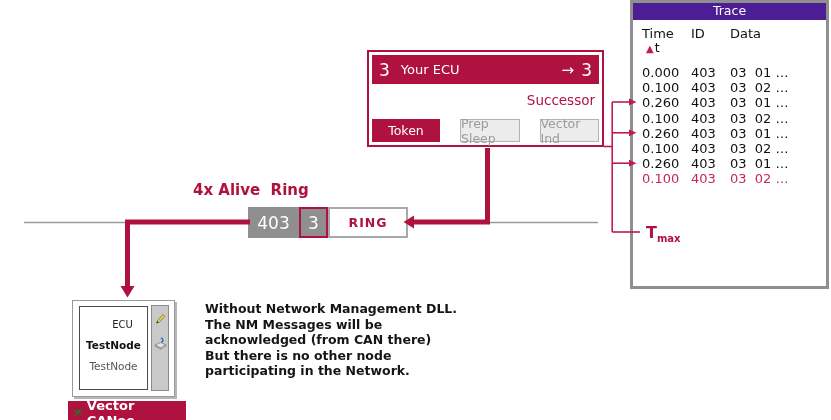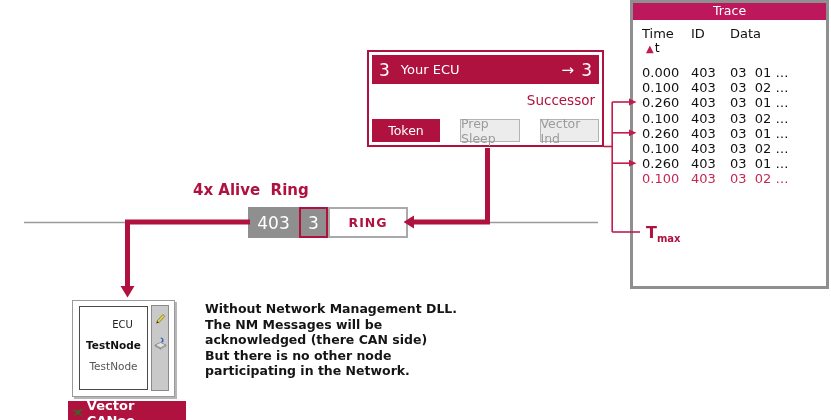--- a/index.html
+++ b/index.html
@@ -3,21 +3,21 @@
 <meta charset="utf-8">
 <style>
   html,body{margin:0;padding:0;background:#fff;}
   .canvas{position:relative;width:831px;height:420px;background:#fff;overflow:hidden;
           font-family:"DejaVu Sans","Liberation Sans",sans-serif;}
 
   
   .trace-panel{position:absolute;left:630px;top:0;width:199px;height:289px;
                border:3px solid #8f8f8f;background:#fff;box-sizing:border-box;
                font-size:13px;color:#111;}
-  .trace-titlebar{height:17px;background:#be185d;color:#fff;text-align:center;
+  .trace-titlebar{height:17px;background:#4c1d95;color:#fff;text-align:center;
                   font-size:12.5px;line-height:16px;}
   .trace-header{display:flex;padding:6px 8px 0 9px;}
   .col-time{width:49px;}
   .col-id{width:39px;}
   .col-data{white-space:pre;}
   .trace-subheader{padding-left:13px;font-size:12.5px;height:15px;line-height:14px;}
   .sort-tri{color:#c01c4e;font-size:10px;margin-right:1px;}
   .trace-rows{margin-top:9px;padding-left:9px;}
   .trace-row{display:flex;height:15.2px;line-height:15.2px;}
   .trace-row.red{color:#c62753;}
@@ -202,21 +202,21 @@
   <div class="canoe-banner">
     <svg width="14" height="12" viewBox="0 0 14 12">
       <polygon points="0,2 6,5.5 2.5,10 7.5,6.8 13,10.5 8,5.5 13,1 6,4" fill="#1f7a1f"></polygon>
     </svg>
     <span>Vector CANoe</span>
   </div>
 
   <div class="note">
     <div>Without Network Management DLL.</div>
     <div>The NM Messages will be</div>
-    <div>acknowledged (there CAN side)</div>
+    <div>acknowledged (from CAN there)</div>
     <div>But there is no other node</div>
     <div>participating in the Network.</div>
   </div>
 
   <svg class="wires" viewBox="0 0 831 420">
 
     <path d="M24 222.5 H127" stroke="#9a9a9a" stroke-width="1.4" fill="none"></path>
     <path d="M490 222.5 H598" stroke="#9a9a9a" stroke-width="1.4" fill="none"></path>
 
     <path d="M250 222 H127.5 V287" stroke="#b0123f" stroke-width="5" fill="none"></path>

